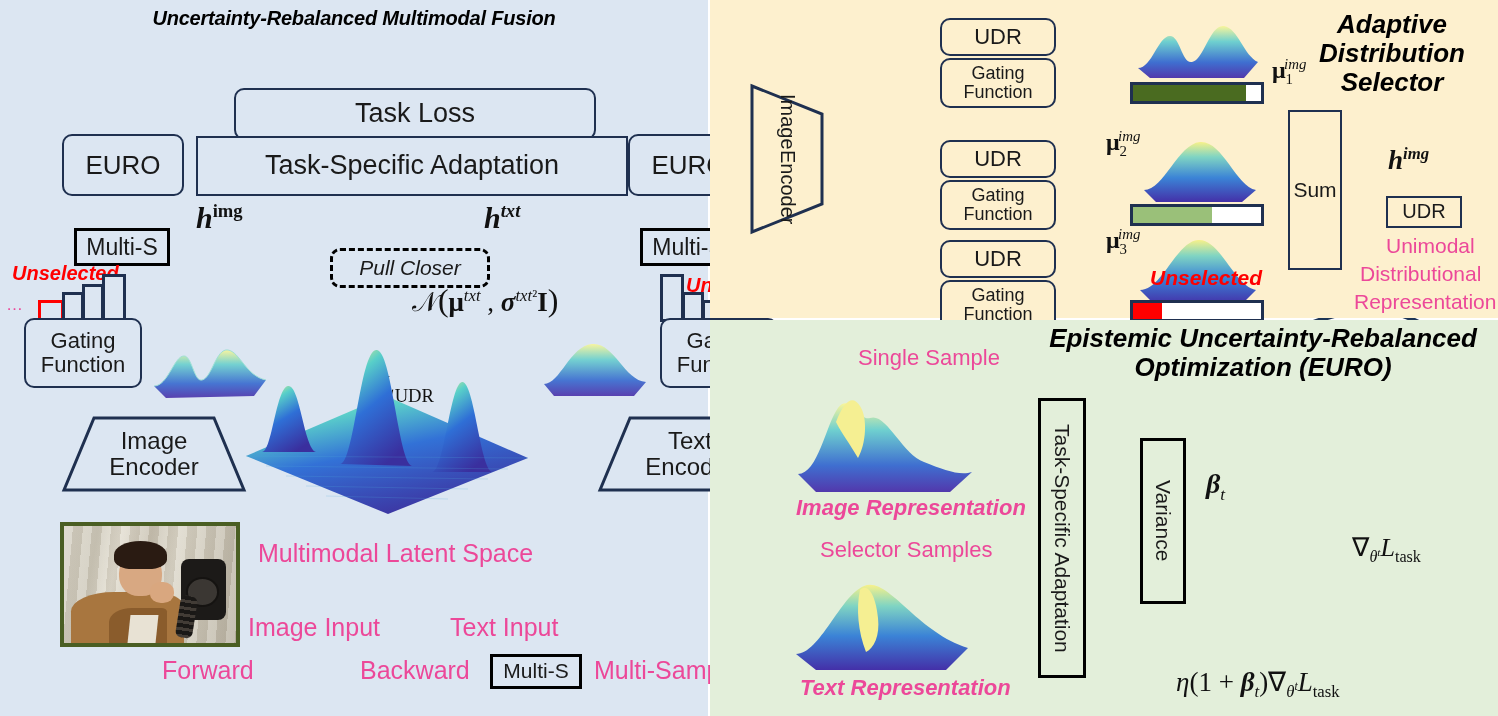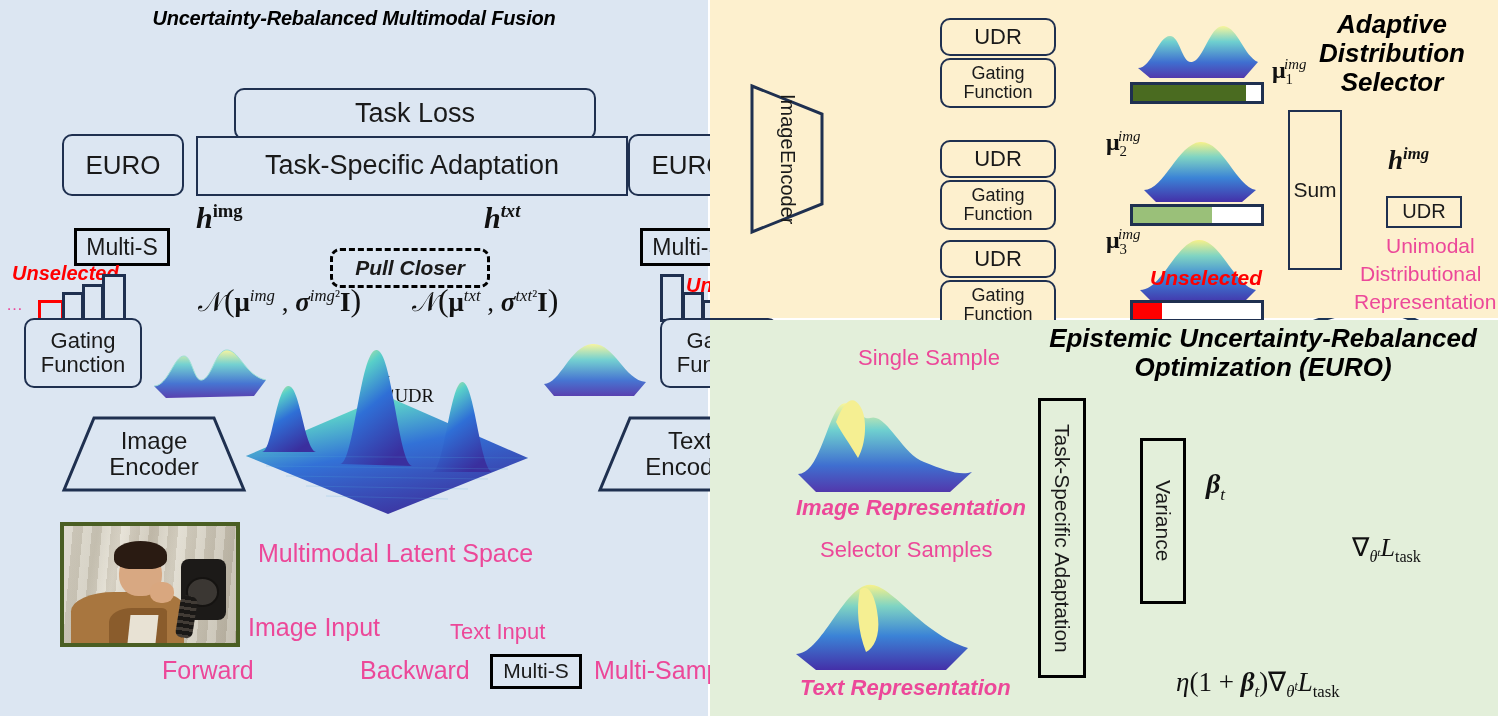--- a/index.html
+++ b/index.html
@@ -237,34 +237,31 @@
     <span>EURO</span>
   </div>
 
   <div class="box blk3" style="left:74px;top:228px;width:96px;height:38px;font-size:23px;background:#dce6f2;">
     <span>Multi-S</span>
   </div>
   <div class="box blk3" style="left:640px;top:228px;width:96px;height:38px;font-size:23px;background:#dce6f2;">
     <span>Multi-S</span>
   </div>
 
-  <div class="box blk3 rnd" style="left:330px;top:248px;width:160px;height:40px;border-style:dashed;font-size:21px;font-style:italic;font-weight:bold;background:transparent;">
+  <div class="box blk3 rnd" style="left:330px;top:248px;width:160px;height:40px;border-style:dashed;font-size:21px;font-style:italic;font-weight:normal;background:transparent;">
     <span>Pull Closer</span>
   </div>
 
   <div class="math" style="left:196px;top:200px;font-size:30px;font-weight:bold;">
     <i>h</i><sup style="font-style:normal;">img</sup>
   </div>
   <div class="math" style="left:484px;top:200px;font-size:30px;font-weight:bold;">
     <i>h</i><sup><i>txt</i></sup>
   </div>
 
-  <div class="math" style="left:198px;top:282px;font-size:27px;">
-    𝒩<span style="font-size:32px;">(</span><b>μ</b><sup><i>img</i></sup> , <b><i>σ</i></b><sup><i>img</i>²</sup><b>I</b><span style="font-size:32px;">)</span>
-  </div>
   <div class="math" style="left:412px;top:282px;font-size:27px;">
     𝒩<span style="font-size:32px;">(</span><b>μ</b><sup><i>txt</i></sup> , <b><i>σ</i></b><sup><i>txt</i>²</sup><b>I</b><span style="font-size:32px;">)</span>
   </div>
 
   <div class="math" style="left:378px;top:368px;font-size:30px;">
     <i>L</i><sub style="font-style:normal;">UDR</sub>
   </div>
 
   <div class="lbl red" style="left:12px;top:262px;font-size:20px;">Unselected</div>
   <div class="gbars" style="left:16px;top:282px;width:110px;height:40px;">
@@ -352,21 +349,21 @@
     <div class="coat"></div>
     <div class="coat2"></div>
     <div class="shirt"></div>
     <div class="face"></div>
     <div class="hair"></div>
     <div class="hand"></div>
     <div class="cord"></div>
   </div>
   <div class="lbl" style="left:248px;top:614px;font-size:25px;">Image Input</div>
 
-  <div class="lbl" style="left:450px;top:614px;font-size:22px;margin-top:6px;">Text Input</div>
+  <div class="lbl" style="left:450px;top:614px;font-size:25px;">Text Input</div>
 
   <div class="legend">
     <div class="lbl" style="left:162px;top:657px;font-size:25px;">Forward</div>
     <div class="lbl" style="left:360px;top:657px;font-size:25px;">Backward</div>
     <div class="box blk3" style="left:490px;top:654px;width:92px;height:35px;font-size:21px;background:#dce6f2;">
       <span>Multi-S</span>
     </div>
     <div class="lbl" style="left:594px;top:657px;font-size:25px;white-space:nowrap;">Multi-Sampling</div>
   </div>
 

